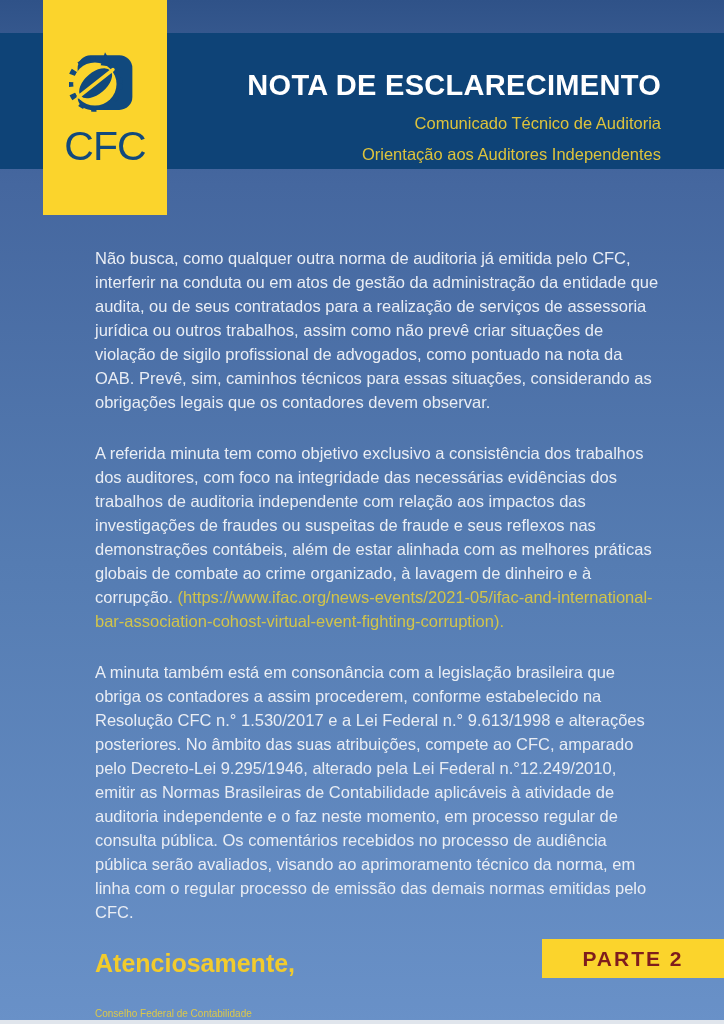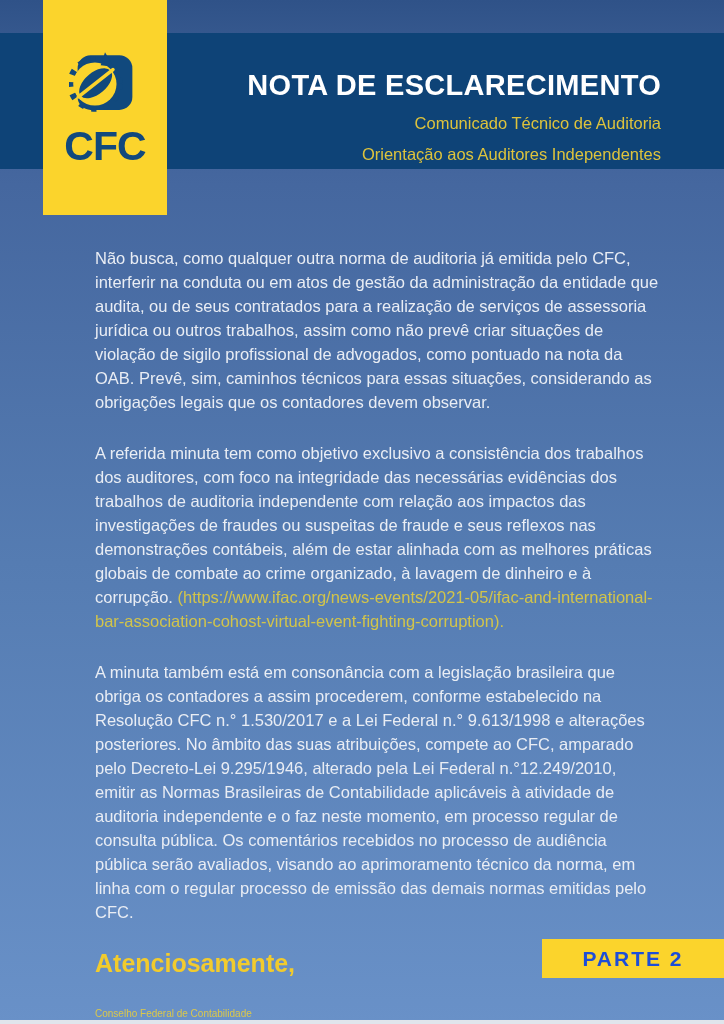--- a/index.html
+++ b/index.html
@@ -18,21 +18,21 @@
   }
   
   .logo-block{
     position:absolute;left:43px;top:0;width:124px;height:215px;
     background:#FBD42C;
     display:flex;flex-direction:column;align-items:center;
     z-index:3;
   }
   .logo-icon{width:72px;height:76px;margin-top:46px;}
   .logo-text{
-    color:#11497D;font-size:41px;font-weight:700;letter-spacing:-1px;
+    color:#11497D;font-size:41px;font-weight:400;letter-spacing:-1px;
     line-height:1;margin-top:4px;
   }
   
   .header-text{
     position:absolute;right:63px;top:70px;text-align:right;z-index:2;
   }
   .header-title{
     color:#FFFFFF;font-size:29px;font-weight:800;letter-spacing:.3px;
     line-height:1.1;margin:0;
   }
@@ -50,21 +50,21 @@
     color:#F2CB2D;font-size:25px;font-weight:800;margin:0 0 9px 0;
   }
   .closing-org{
     color:#DCC84B;font-size:10px;font-weight:500;margin:0;
   }
   
   .parte-badge{
     position:absolute;left:542px;top:939px;width:182px;height:39px;
     background:#FBD42C;
     display:flex;align-items:center;justify-content:center;
-    color:#1d4ed8;font-size:21px;font-weight:800;letter-spacing:2px;
+    color:#7f1d1d;font-size:21px;font-weight:800;letter-spacing:2px;
   }
   
   .bottom-strip{
     position:absolute;left:0;bottom:0;width:724px;height:4px;
     background:#E0E5EC;
   }
 </style>
 </head>
 <body>
 

